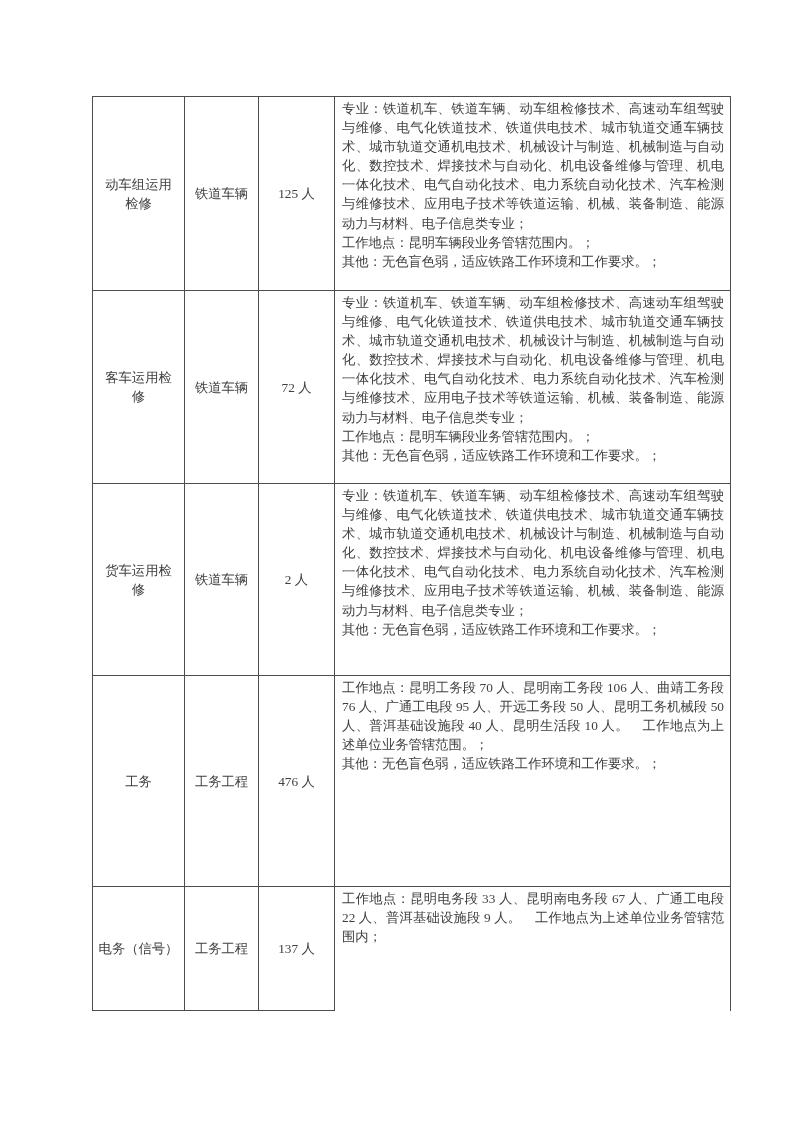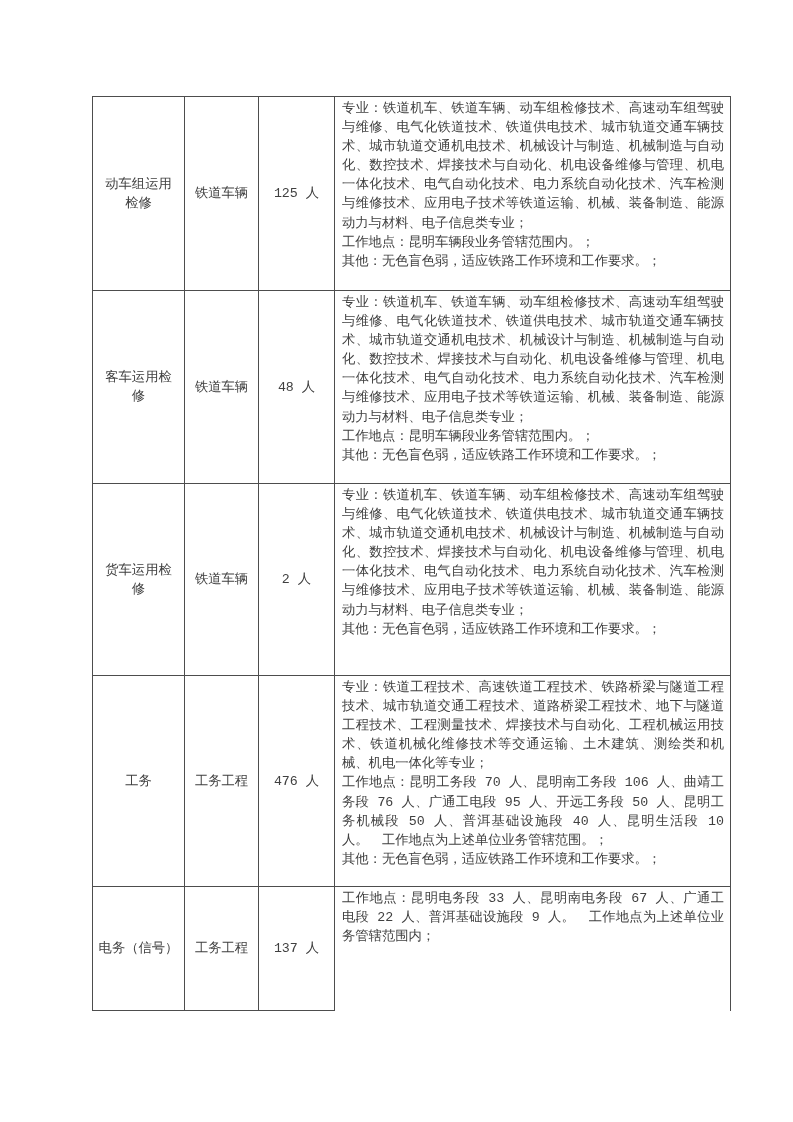--- a/index.html
+++ b/index.html
@@ -26,21 +26,20 @@
     border-top: 1.5px solid #4d4d4d;
     border-left: 1.5px solid #4d4d4d;
     font-size: 13.3px;
   }
   .trow { display: contents; }
   .cell {
     box-sizing: border-box;
     border-right: 1.5px solid #4d4d4d;
     border-bottom: 1.5px solid #4d4d4d;
     overflow: hidden;
-    font-family: Liberation Mono, monospace;
   }
   .c-center {
     display: flex;
     align-items: center;
     justify-content: center;
     text-align: center;
     white-space: pre-line;
     line-height: 19px;
     padding: 2px 4px;
   }
@@ -67,21 +66,21 @@
         <p>专业：铁道机车、铁道车辆、动车组检修技术、高速动车组驾驶与维修、电气化铁道技术、铁道供电技术、城市轨道交通车辆技术、城市轨道交通机电技术、机械设计与制造、机械制造与自动化、数控技术、焊接技术与自动化、机电设备维修与管理、机电一体化技术、电气自动化技术、电力系统自动化技术、汽车检测与维修技术、应用电子技术等铁道运输、机械、装备制造、能源动力与材料、电子信息类专业；</p>
         <p>工作地点：昆明车辆段业务管辖范围内。；</p>
         <p>其他：无色盲色弱，适应铁路工作环境和工作要求。；</p>
       </div>
     </div>
 
     <div class="trow">
       <div class="cell c-center">客车运用检
 修</div>
       <div class="cell c-center">铁道车辆</div>
-      <div class="cell c-center">48 人</div>
+      <div class="cell c-center">72 人</div>
       <div class="cell c-details">
         <p>专业：铁道机车、铁道车辆、动车组检修技术、高速动车组驾驶与维修、电气化铁道技术、铁道供电技术、城市轨道交通车辆技术、城市轨道交通机电技术、机械设计与制造、机械制造与自动化、数控技术、焊接技术与自动化、机电设备维修与管理、机电一体化技术、电气自动化技术、电力系统自动化技术、汽车检测与维修技术、应用电子技术等铁道运输、机械、装备制造、能源动力与材料、电子信息类专业；</p>
         <p>工作地点：昆明车辆段业务管辖范围内。；</p>
         <p>其他：无色盲色弱，适应铁路工作环境和工作要求。；</p>
       </div>
     </div>
 
     <div class="trow">
       <div class="cell c-center">货车运用检
 修</div>
@@ -91,21 +90,20 @@
         <p>专业：铁道机车、铁道车辆、动车组检修技术、高速动车组驾驶与维修、电气化铁道技术、铁道供电技术、城市轨道交通车辆技术、城市轨道交通机电技术、机械设计与制造、机械制造与自动化、数控技术、焊接技术与自动化、机电设备维修与管理、机电一体化技术、电气自动化技术、电力系统自动化技术、汽车检测与维修技术、应用电子技术等铁道运输、机械、装备制造、能源动力与材料、电子信息类专业；</p>
         <p>其他：无色盲色弱，适应铁路工作环境和工作要求。；</p>
       </div>
     </div>
 
     <div class="trow">
       <div class="cell c-center">工务</div>
       <div class="cell c-center">工务工程</div>
       <div class="cell c-center">476 人</div>
       <div class="cell c-details">
-        <p>专业：铁道工程技术、高速铁道工程技术、铁路桥梁与隧道工程技术、城市轨道交通工程技术、道路桥梁工程技术、地下与隧道工程技术、工程测量技术、焊接技术与自动化、工程机械运用技术、铁道机械化维修技术等交通运输、土木建筑、测绘类和机械、机电一体化等专业；</p>
         <p>工作地点：昆明工务段 70 人、昆明南工务段 106 人、曲靖工务段 76 人、广通工电段 95 人、开远工务段 50 人、昆明工务机械段 50 人、普洱基础设施段 40 人、昆明生活段 10 人。　工作地点为上述单位业务管辖范围。；</p>
         <p>其他：无色盲色弱，适应铁路工作环境和工作要求。；</p>
       </div>
     </div>
 
     <div class="trow">
       <div class="cell c-center">电务（信号）</div>
       <div class="cell c-center">工务工程</div>
       <div class="cell c-center">137 人</div>
       <div class="cell c-details no-bottom">

